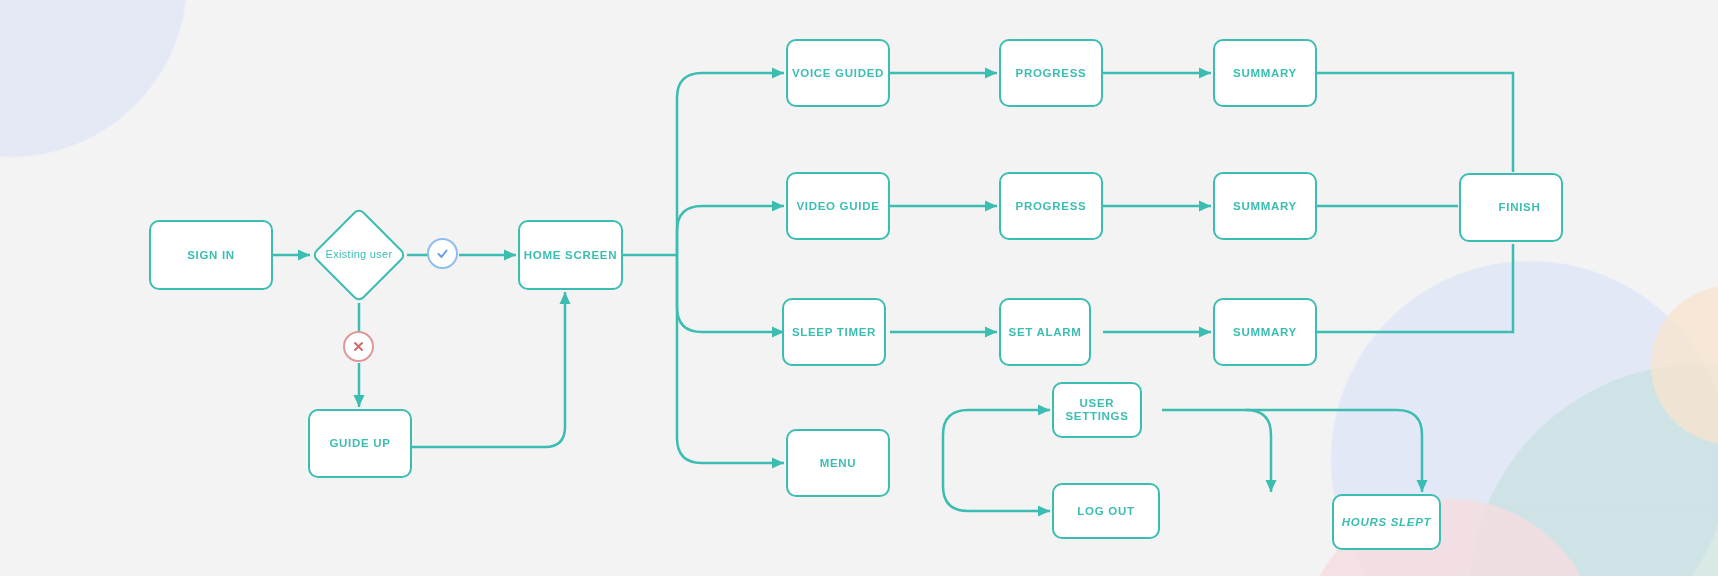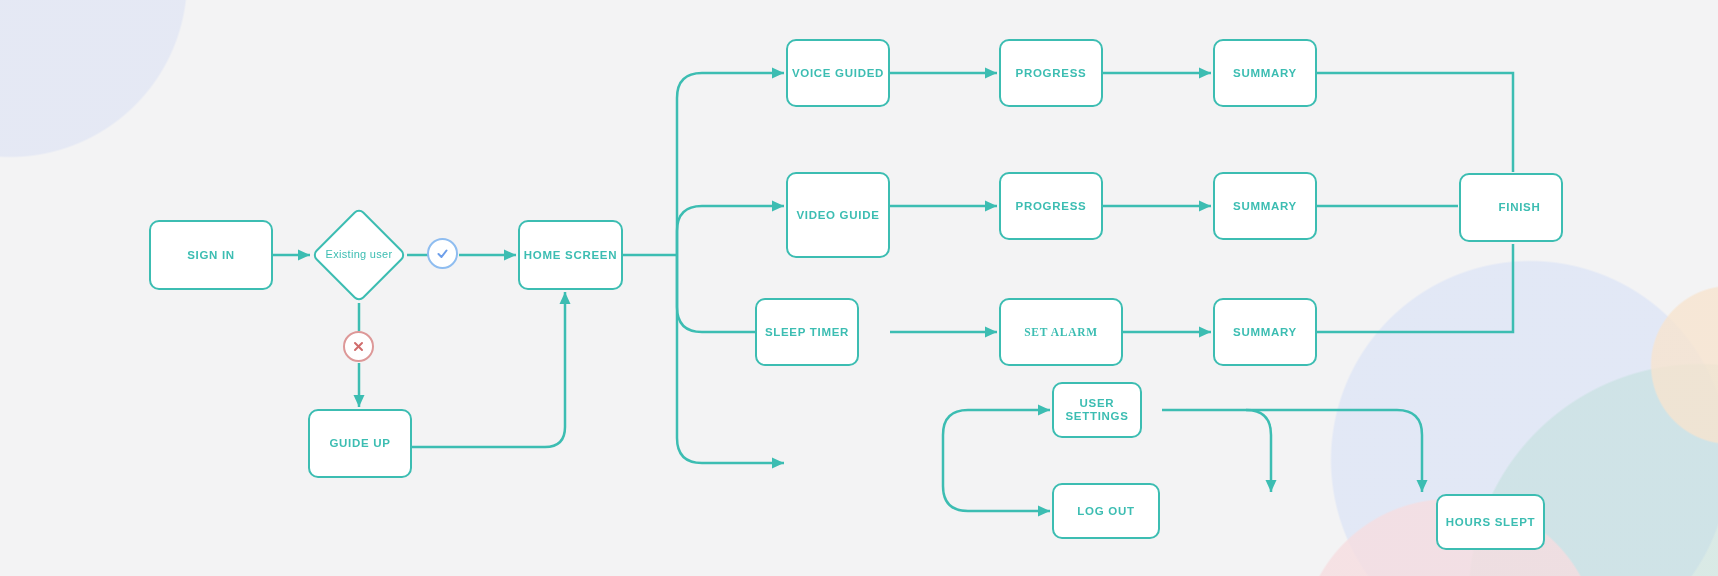--- a/index.html
+++ b/index.html
@@ -131,34 +131,37 @@
     <span>GUIDE UP</span>
   </div>
 
   <div class="node" style="left:518px;  top:220px; width:105px; height:70px;">
     <span>HOME SCREEN</span>
   </div>
 
   <div class="node" style="left:786px;  top:39px;  width:104px; height:68px;">
     <span>VOICE GUIDED</span>
   </div>
-  <div class="node" style="left:786px;  top:172px; width:104px; height:86px;">
+  <div class="node" style="left:786px;  top:172px; width:104px; height:68px;">
     <span>VIDEO GUIDE</span>
   </div>
-  <div class="node" style="left:755px;  top:298px; width:104px; height:68px;">
+  <div class="node" style="left:782px;  top:298px; width:104px; height:68px;">
     <span>SLEEP TIMER</span>
+  </div>
+  <div class="node" style="left:786px;  top:429px; width:104px; height:68px;">
+    <span>MENU</span>
   </div>
 
   <div class="node" style="left:999px;  top:39px;  width:104px; height:68px;">
     <span>PROGRESS</span>
   </div>
   <div class="node" style="left:999px;  top:172px; width:104px; height:68px;">
     <span>PROGRESS</span>
   </div>
-  <div class="node" style="left:999px;  top:298px; width:124px; height:68px;font-family:Liberation Serif, serif;">
+  <div class="node" style="left:999px;  top:298px; width:92px; height:68px;">
     <span>SET ALARM</span>
   </div>
 
   <div class="node" style="left:1213px; top:39px;  width:104px; height:68px;">
     <span>SUMMARY</span>
   </div>
   <div class="node" style="left:1213px; top:172px; width:104px; height:68px;">
     <span>SUMMARY</span>
   </div>
   <div class="node" style="left:1213px; top:298px; width:104px; height:68px;">
@@ -168,17 +171,17 @@
   <div class="node" style="left:1459px; top:173px; width:104px; height:69px;padding-left:17px;">
     <span>FINISH</span>
   </div>
 
   <div class="node" style="left:1052px; top:382px; width:90px; height:56px;">
     <span>USER SETTINGS</span>
   </div>
   <div class="node" style="left:1052px; top:483px; width:108px; height:56px;">
     <span>LOG OUT</span>
   </div>
-  <div class="node" style="left:1436px; top:494px; width:109px; height:56px;">
+  <div class="node" style="left:1332px; top:494px; width:109px; height:56px;font-style:italic;">
     <span>HOURS SLEPT</span>
   </div>
 
 </div>
 
 </body></html>

